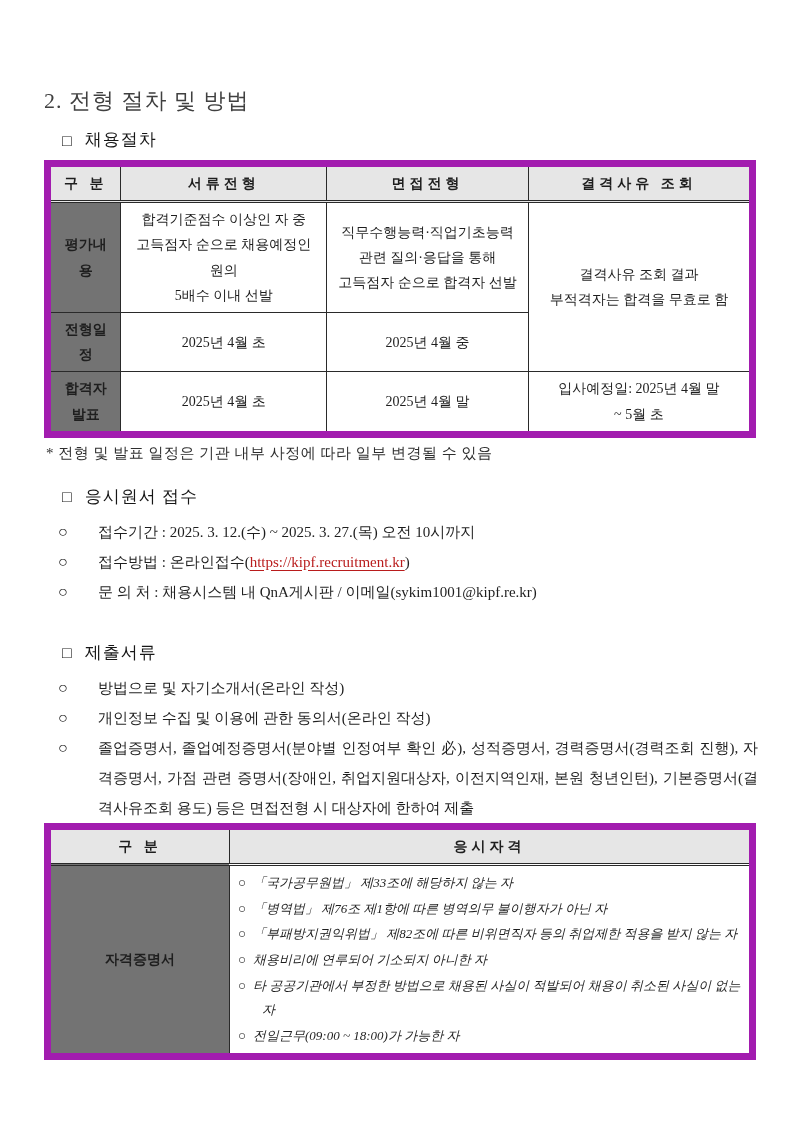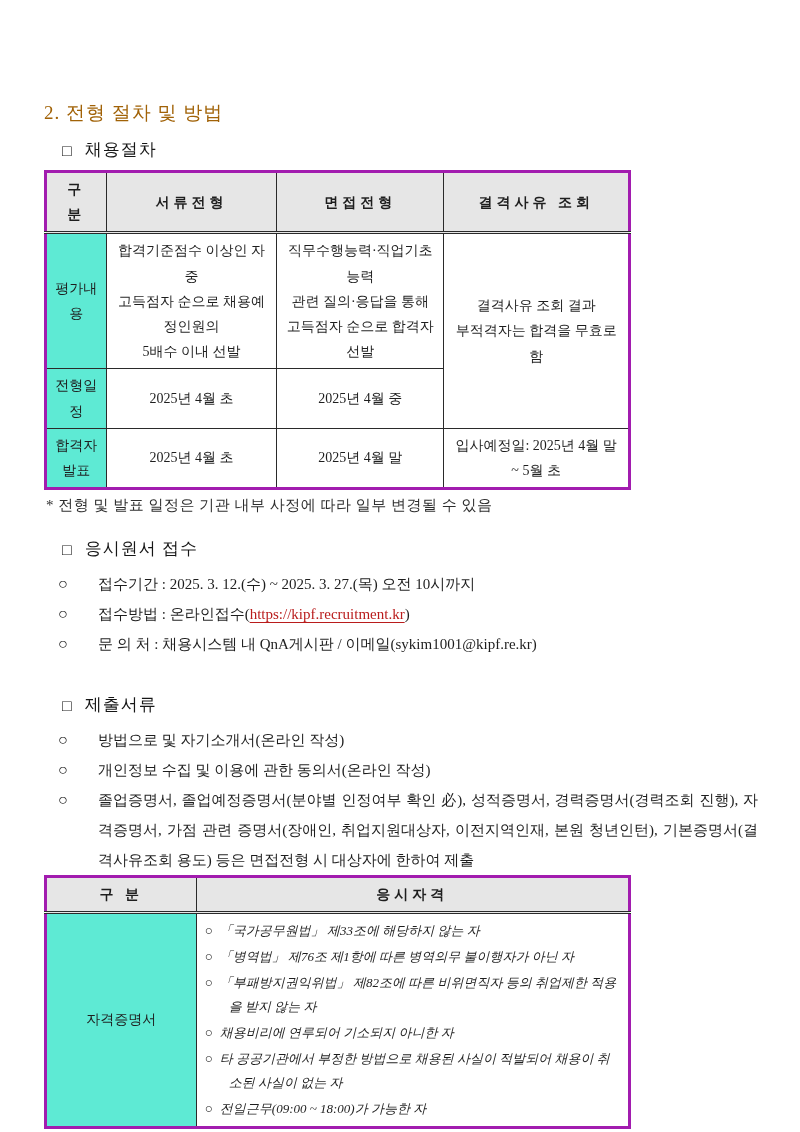--- a/index.html
+++ b/index.html
@@ -8,61 +8,61 @@
     width:800px;height:1132px;
     box-sizing:border-box;
     padding:86px 42px 0 44px;
     background:#ffffff;
     color:#1e1e1e;
     font-family:"Liberation Serif","DejaVu Serif",serif;
     overflow:hidden;
   }
   
   .sec-title{
-    font-size:19px;
+    font-size:22px;
     font-weight:500;
     letter-spacing:1px;
-    margin:14px 0 12px 0;
-    color:#a16207;
+    margin:0 0 12px 0;
+    color:#404040;
   }
   .sec-title.qual{margin-top:32px;}
   
   .sub-head{
     display:flex;align-items:center;gap:12px;
     margin:0 0 9px 18px;
     font-size:17px;letter-spacing:1px;color:#161616;
   }
   .sub-head .sq{font-size:16px;line-height:1;position:relative;top:1px;}
   .sub-head.gap-top{margin-top:22px;}
   .sub-head.gap-top-lg{margin-top:34px;}
   
   table.doc-table{
-    width:587px;
+    width:712px;
     border-collapse:collapse;
     table-layout:fixed;
-    border:3px solid #a21caf;
+    border:7px solid #a21caf;
     margin:0;
   }
   table.doc-table th,table.doc-table td{
     border:1px solid #2a2a2a;
     padding:4px 8px;
     vertical-align:middle;
     font-size:14px;
     line-height:1.8;
   }
   table.doc-table thead th{
     background:#e6e6e6;
     font-weight:bold;
     letter-spacing:4px;
     text-align:center;
     border-bottom:3px double #2a2a2a;
   }
   table.doc-table tbody th{
-    background:#5eead4;
-    font-weight:normal;
+    background:#737373;
+    font-weight:bold;
     text-align:center;
   }
   td.center{text-align:center;}
   .pre{white-space:pre-line;}
   .t1 thead tr{height:30px;}
   .t1 .r-eval{height:86px;}
   .t1 .r-sched{height:52px;}
   .t1 .r-ann{height:52px;}
   .t2 thead tr{height:32px;}
   .t2 tbody tr{height:155px;}

